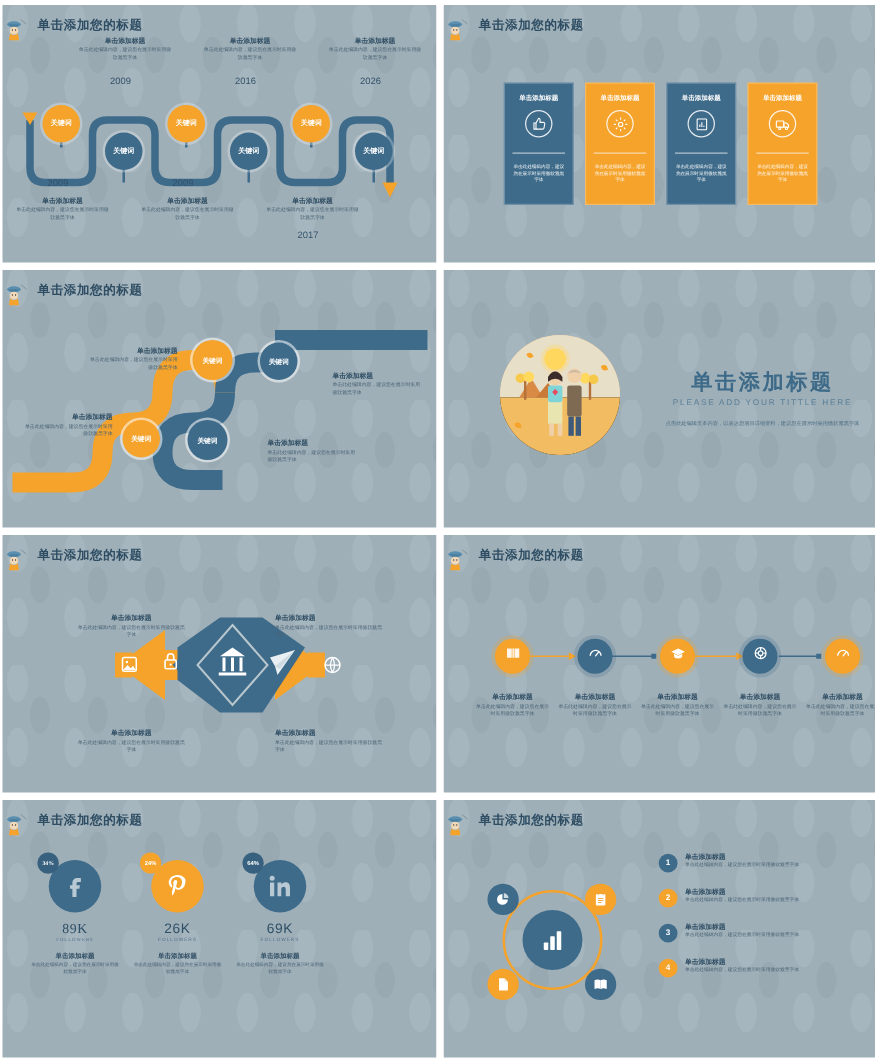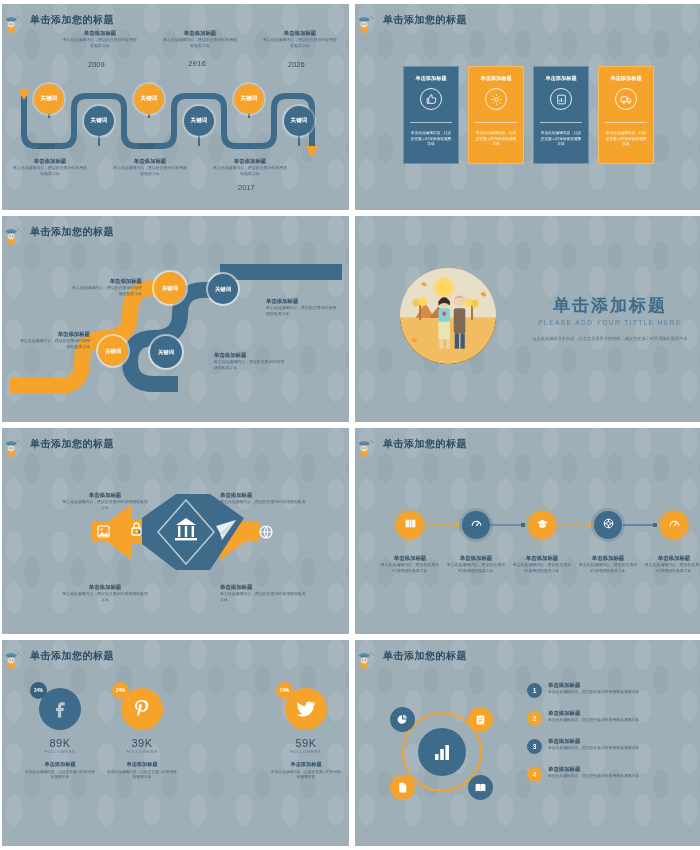--- a/index.html
+++ b/index.html
@@ -207,21 +207,21 @@
         <div class="tl-circ tl-or" style="left:218px; top:50px;  width:30px; height:30px;">
             <span>关键词</span>
           </div>
         <div class="tl-circ tl-bl" style="left:268px; top:72px;  width:30px; height:30px;">
             <span>关键词</span>
           </div>
 
         <div class="tl-year" style="left:22px;  top:108px;">2009</div>
         <div class="tl-year" style="left:72px;  top:26px;">2009</div>
         <div class="tl-year" style="left:122px; top:108px;">2009</div>
-        <div class="tl-year" style="left:172px; top:26px;font-family:Liberation Mono, monospace;">2016</div>
+        <div class="tl-year" style="left:172px; top:26px;">2016</div>
         <div class="tl-year" style="left:222px; top:108px;margin-top:41px;">2017</div>
         <div class="tl-year" style="left:272px; top:26px;">2026</div>
 
         <div class="tl-txt" style="left:-4px; top:124px;">
           <div class="ttl">单击添加标题</div>
           <div class="bdy">单击此处编辑内容，建议您在展示时采用微软雅黑字体</div>
         </div>
         <div class="tl-txt" style="left:46px; top:-4px;">
           <div class="ttl">单击添加标题</div>
           <div class="bdy">单击此处编辑内容，建议您在展示时采用微软雅黑字体</div>
@@ -593,59 +593,61 @@
             <path d="M5 7 q5 5 10 0" fill="#4a7e9e"></path>
             <ellipse cx="10" cy="12.5" rx="3.6" ry="3.4" fill="#f0d8b8"></ellipse>
             <path d="M6.6 15 q3.4 3 6.8 0 l1 6 h-8.8 z" fill="#f5a32b"></path>
             <circle cx="8.7" cy="12" r="0.55" fill="#333"></circle>
               <circle cx="11.4" cy="12" r="0.55" fill="#333"></circle>
           </svg>
         </span>
         <span class="s-title">单击添加您的标题</span>
       </div>
 
-      <div class="soc-col" style="left:22px; top:48px;">
+      <div class="soc-col" style="left:22px; top:48px;font-family:Liberation Serif, serif;">
         <div class="soc-big" style="background:#3e6b8a;">
           <svg viewBox="0 0 24 24" width="24" height="24" fill="#b9c9d4">
               <path d="M14.5 8.5h2.2V5.3h-2.6c-2.7 0-4.2 1.6-4.2 4.2v1.6H8V14h1.9v6.5h3.3V14h2.3l.4-2.9h-2.7V9.8c0-.9.3-1.3 1.3-1.3z"></path>
             </svg>
           <div class="soc-badge" style="background:#37617e;">34%</div>
         </div>
         <div class="soc-num">89K</div>
         <div class="soc-foll">FOLLOWERS</div>
         <div class="soc-t">单击添加标题</div>
         <div class="soc-b">单击此处编辑内容，建议您在展示时采用微软雅黑字体</div>
       </div>
 
       <div class="soc-col" style="left:104px; top:48px;">
         <div class="soc-big" style="background:#f5a32b;">
           <svg viewBox="0 0 24 24" width="24" height="24" fill="#fff">
               <path d="M12 3C7.6 3 5 5.9 5 9c0 1.5.8 3.3 2.1 3.9.2.1.3 0 .4-.2l.3-1.2c0-.1 0-.2-.1-.3-.5-.6-.8-1.4-.8-2.3 0-2.3 1.7-4.3 4.6-4.3 2.5 0 4.1 1.5 4.1 3.7 0 2.8-1.2 5.1-3.1 5.1-1 0-1.7-.8-1.5-1.8.3-1.2.8-2.5.8-3.3 0-.8-.4-1.4-1.3-1.4-1 0-1.9 1-1.9 2.4 0 .9.3 1.5.3 1.5l-1.2 5c-.3 1.5-.1 3.3 0 3.5 0 .1.2.1.2 0 .1-.1 1.4-1.7 1.8-3.2l.7-2.6c.4.7 1.4 1.3 2.5 1.3 3.3 0 5.5-3 5.5-7C19 6 16 3 12 3z"></path>
             </svg>
           <div class="soc-badge" style="background:#f5a32b;">24%</div>
         </div>
-        <div class="soc-num">39K</div>
+        <div class="soc-num">26K</div>
         <div class="soc-foll">FOLLOWERS</div>
         <div class="soc-t">单击添加标题</div>
         <div class="soc-b">单击此处编辑内容，建议您在展示时采用微软雅黑字体</div>
       </div>
 
-
-      <div class="soc-col" style="left:268px; top:48px;">
-        <div class="soc-big" style="background:#f5a32b;">
-          <svg viewBox="0 0 24 24" width="24" height="24" fill="#fff">
-              <path d="M21 6.3c-.7.3-1.4.5-2.2.6.8-.5 1.4-1.2 1.7-2.1-.8.4-1.6.8-2.4.9-.7-.8-1.7-1.2-2.8-1.2-2.1 0-3.8 1.7-3.8 3.8 0 .3 0 .6.1.9C8.4 9 5.6 7.4 3.8 5c-.3.6-.5 1.2-.5 2 0 1.3.7 2.5 1.7 3.2-.6 0-1.2-.2-1.7-.5 0 1.9 1.3 3.4 3.1 3.8-.3.1-.7.1-1 .1-.2 0-.5 0-.7-.1.5 1.5 1.9 2.6 3.6 2.7-1.3 1-3 1.6-4.8 1.6H2.6c1.7 1.1 3.8 1.8 6 1.8 7.2 0 11.1-6 11.1-11.1v-.5c.8-.6 1.5-1.3 2-2.1z"></path>
-            </svg>
-          <div class="soc-badge" style="background:#f5a32b;">54%</div>
-        </div>
-        <div class="soc-num">59K</div>
+      <div class="soc-col" style="left:186px; top:48px;">
+        <div class="soc-big" style="background:#3e6b8a;">
+          <svg viewBox="0 0 24 24" width="24" height="24" fill="#b9c9d4">
+              <rect x="4" y="9" width="3.4" height="11"></rect>
+              <circle cx="5.7" cy="5.5" r="2"></circle>
+              <path d="M10 9h3.2v1.6c.5-.9 1.6-1.8 3.2-1.8 2.6 0 3.6 1.7 3.6 4.4V20h-3.4v-5.3c0-1.4-.5-2.3-1.7-2.3-1 0-1.6.7-1.8 1.4-.1.3-.1.6-.1.9V20H10z"></path>
+            </svg>
+          <div class="soc-badge" style="background:#37617e;">64%</div>
+        </div>
+        <div class="soc-num">69K</div>
         <div class="soc-foll">FOLLOWERS</div>
         <div class="soc-t">单击添加标题</div>
         <div class="soc-b">单击此处编辑内容，建议您在展示时采用微软雅黑字体</div>
       </div>
+
     </div>
   </div>
 
   <div class="slide">
     <div class="slide-inner">
       <div class="s-head">
         <span class="mascot">
           <svg viewBox="0 0 24 24" width="22" height="22">
             <path d="M16 3 L21 7" stroke="#7d8f99" stroke-width="0.8" fill="none"></path>
             <ellipse cx="10" cy="7" rx="6" ry="2.6" fill="#5b8fb0"></ellipse>

